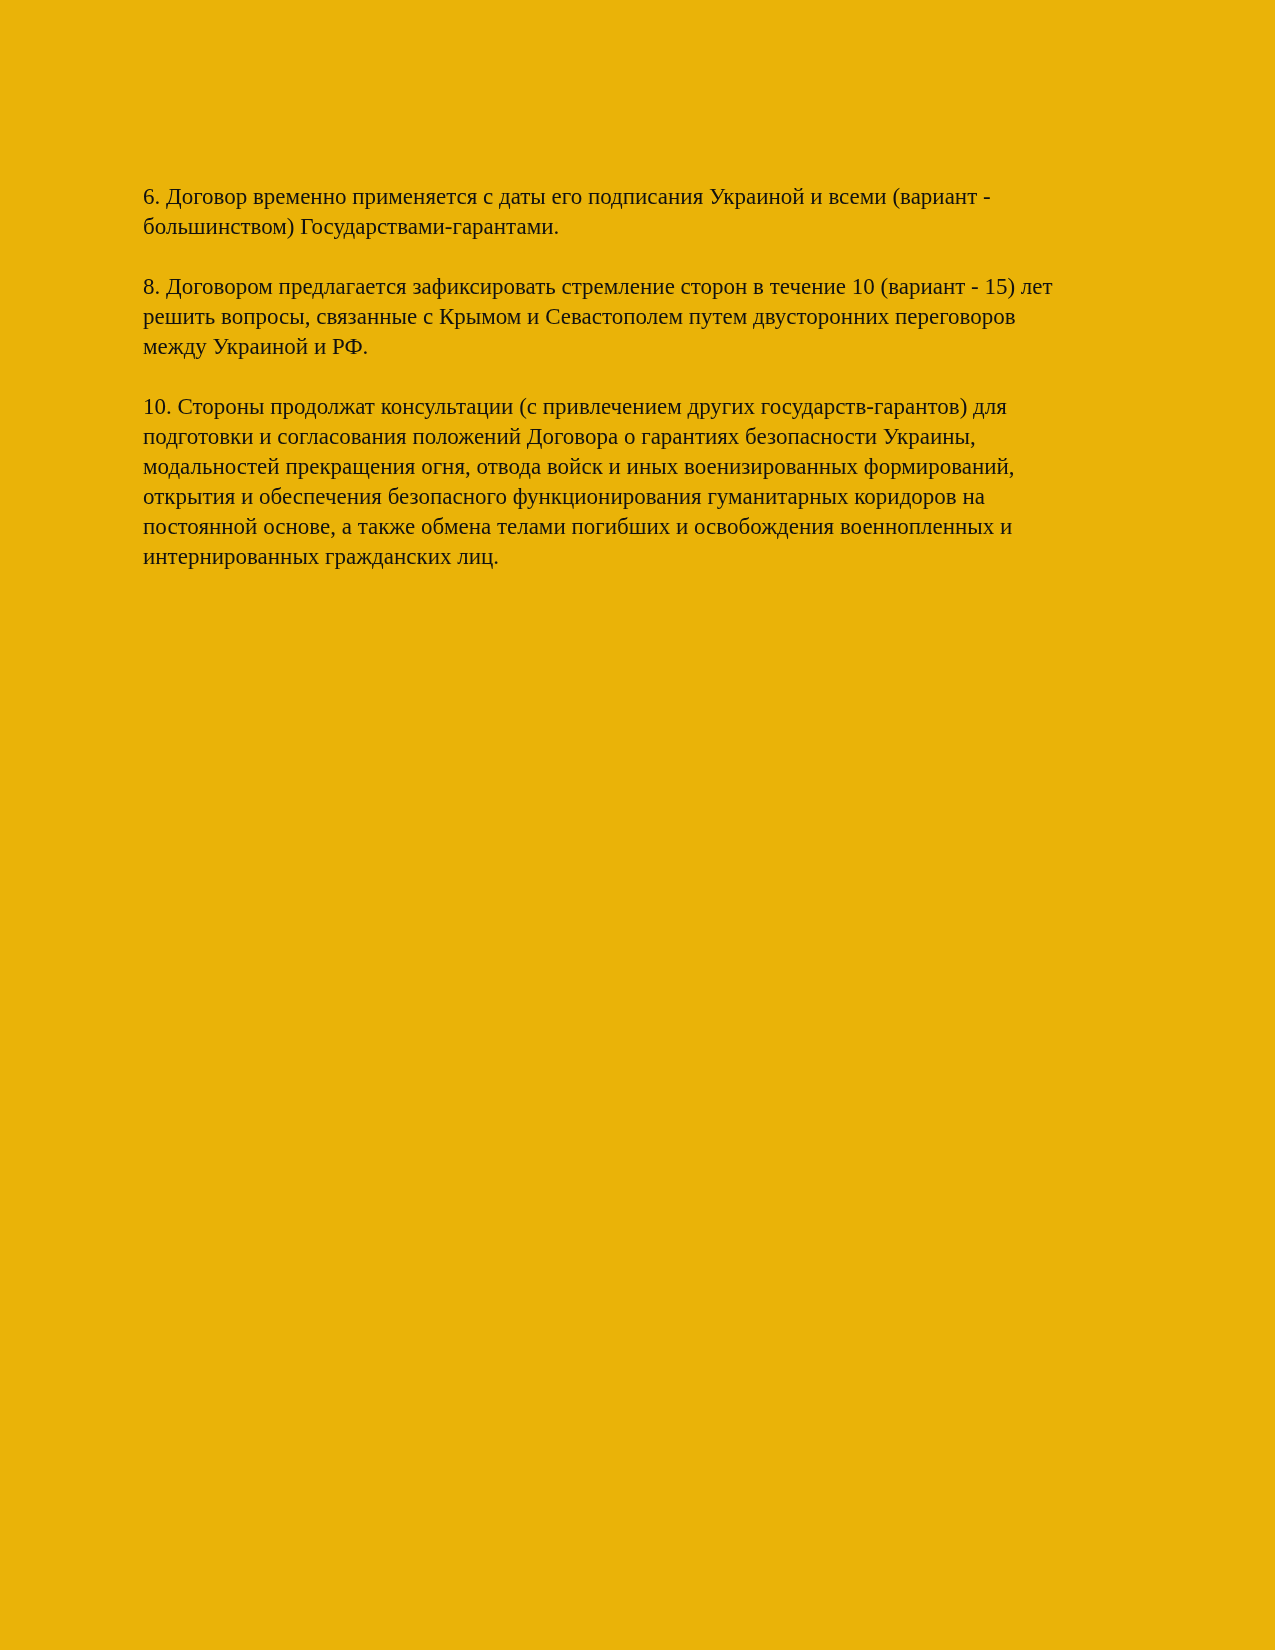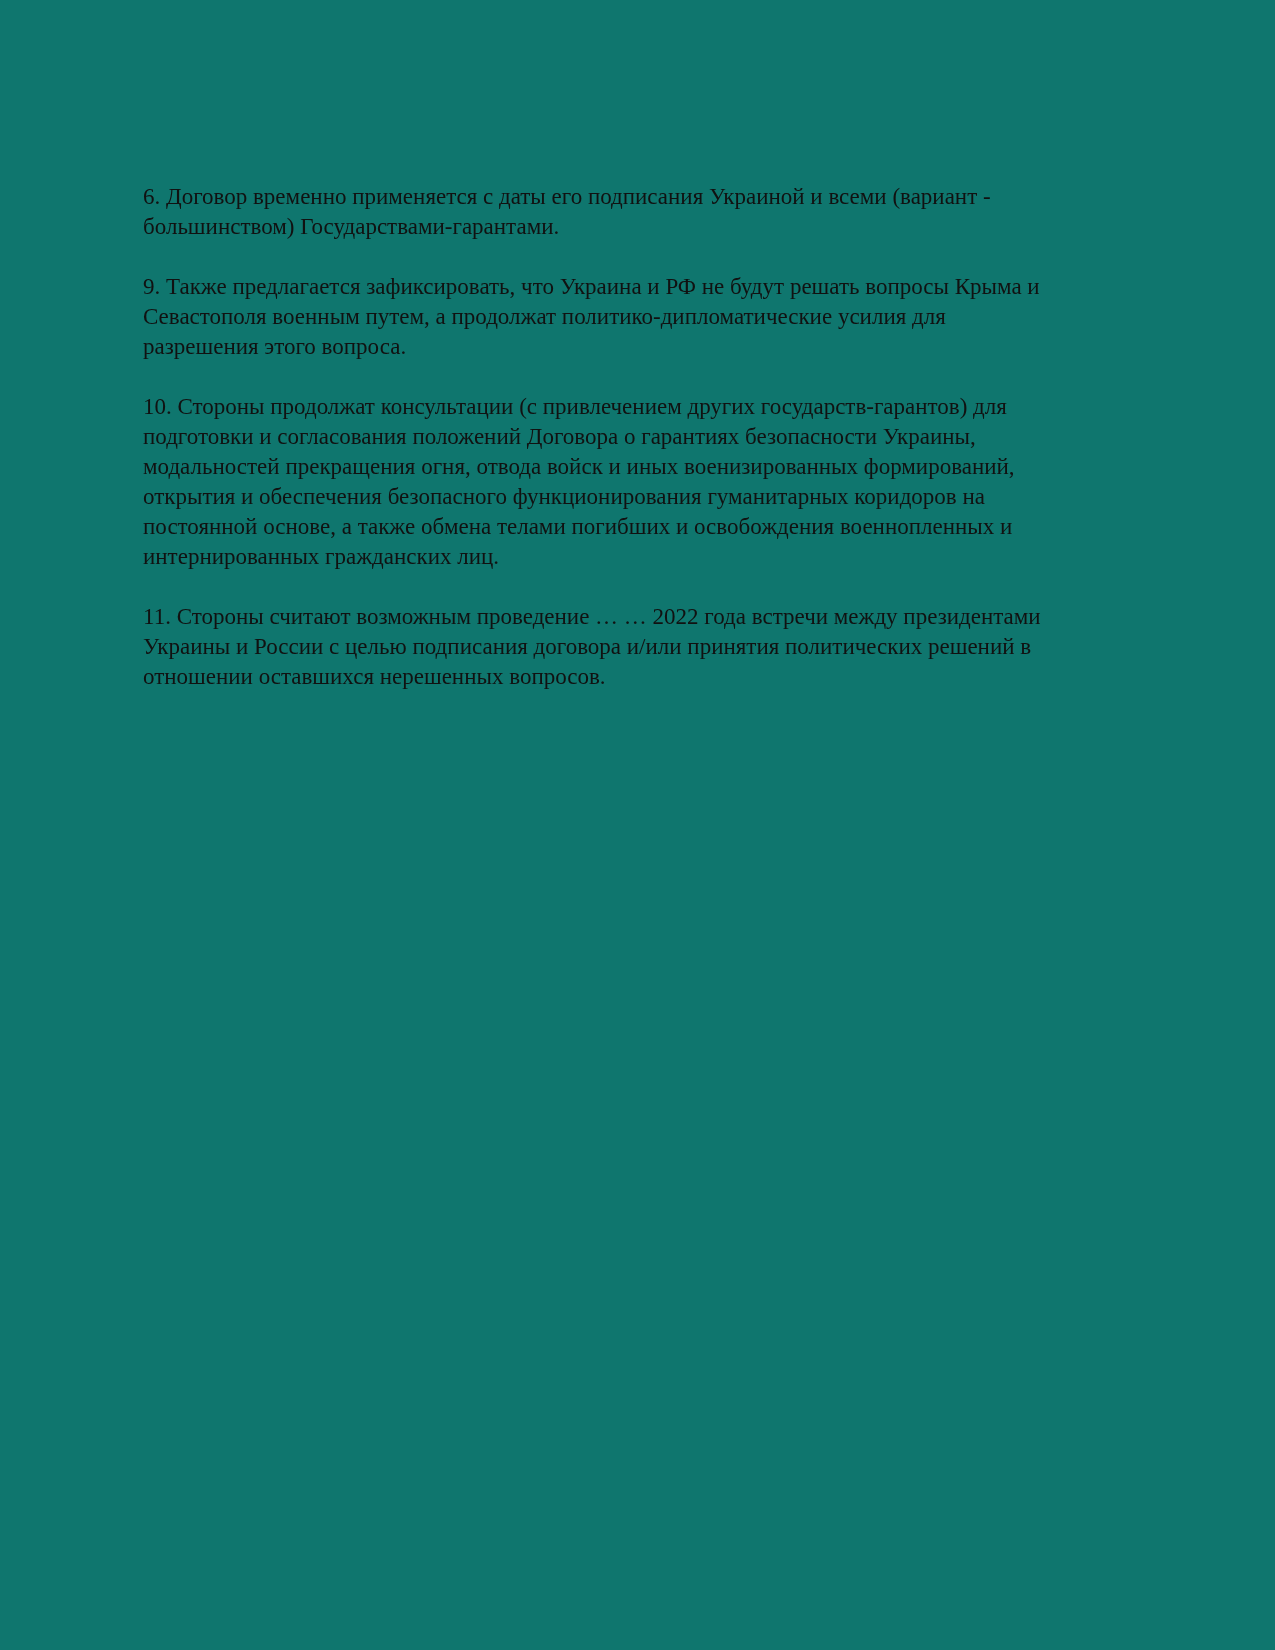--- a/index.html
+++ b/index.html
@@ -5,21 +5,21 @@
   html, body {
     margin: 0;
     padding: 0;
     background: #ffffff;
   }
   .page {
     position: relative;
     width: 1275px;
     height: 1650px;
     box-sizing: border-box;
-    background: #0f766e;
+    background: #eab308;
     overflow: hidden;
   }
   .doc-content {
     position: absolute;
     left: 143px;
     top: 182px;
     right: 130px;
   }
   .doc-paragraph {
     margin: 0 0 30px 0;
@@ -34,26 +34,23 @@
     margin-bottom: 0;
   }
 </style>
 </head>
 <body>
 
 <div class="page">
   <div class="doc-content">
     <p class="doc-paragraph">6. Договор временно применяется с даты его подписания Украиной и всеми (вариант -
 большинством) Государствами-гарантами.</p>
-    <p class="doc-paragraph">9. Также предлагается зафиксировать, что Украина и РФ не будут решать вопросы Крыма и
-Севастополя военным путем, а продолжат политико-дипломатические усилия для
-разрешения этого вопроса.</p>
+    <p class="doc-paragraph">8. Договором предлагается зафиксировать стремление сторон в течение 10 (вариант - 15) лет
+решить вопросы, связанные с Крымом и Севастополем путем двусторонних переговоров
+между Украиной и РФ.</p>
     <p class="doc-paragraph">10. Стороны продолжат консультации (с привлечением других государств-гарантов) для
 подготовки и согласования положений Договора о гарантиях безопасности Украины,
 модальностей прекращения огня, отвода войск и иных военизированных формирований,
 открытия и обеспечения безопасного функционирования гуманитарных коридоров на
 постоянной основе, а также обмена телами погибших и освобождения военнопленных и
 интернированных гражданских лиц.</p>
-    <p class="doc-paragraph">11. Стороны считают возможным проведение … … 2022 года встречи между президентами
-Украины и России с целью подписания договора и/или принятия политических решений в
-отношении оставшихся нерешенных вопросов.</p>
   </div>
 </div>
 
 </body></html>

